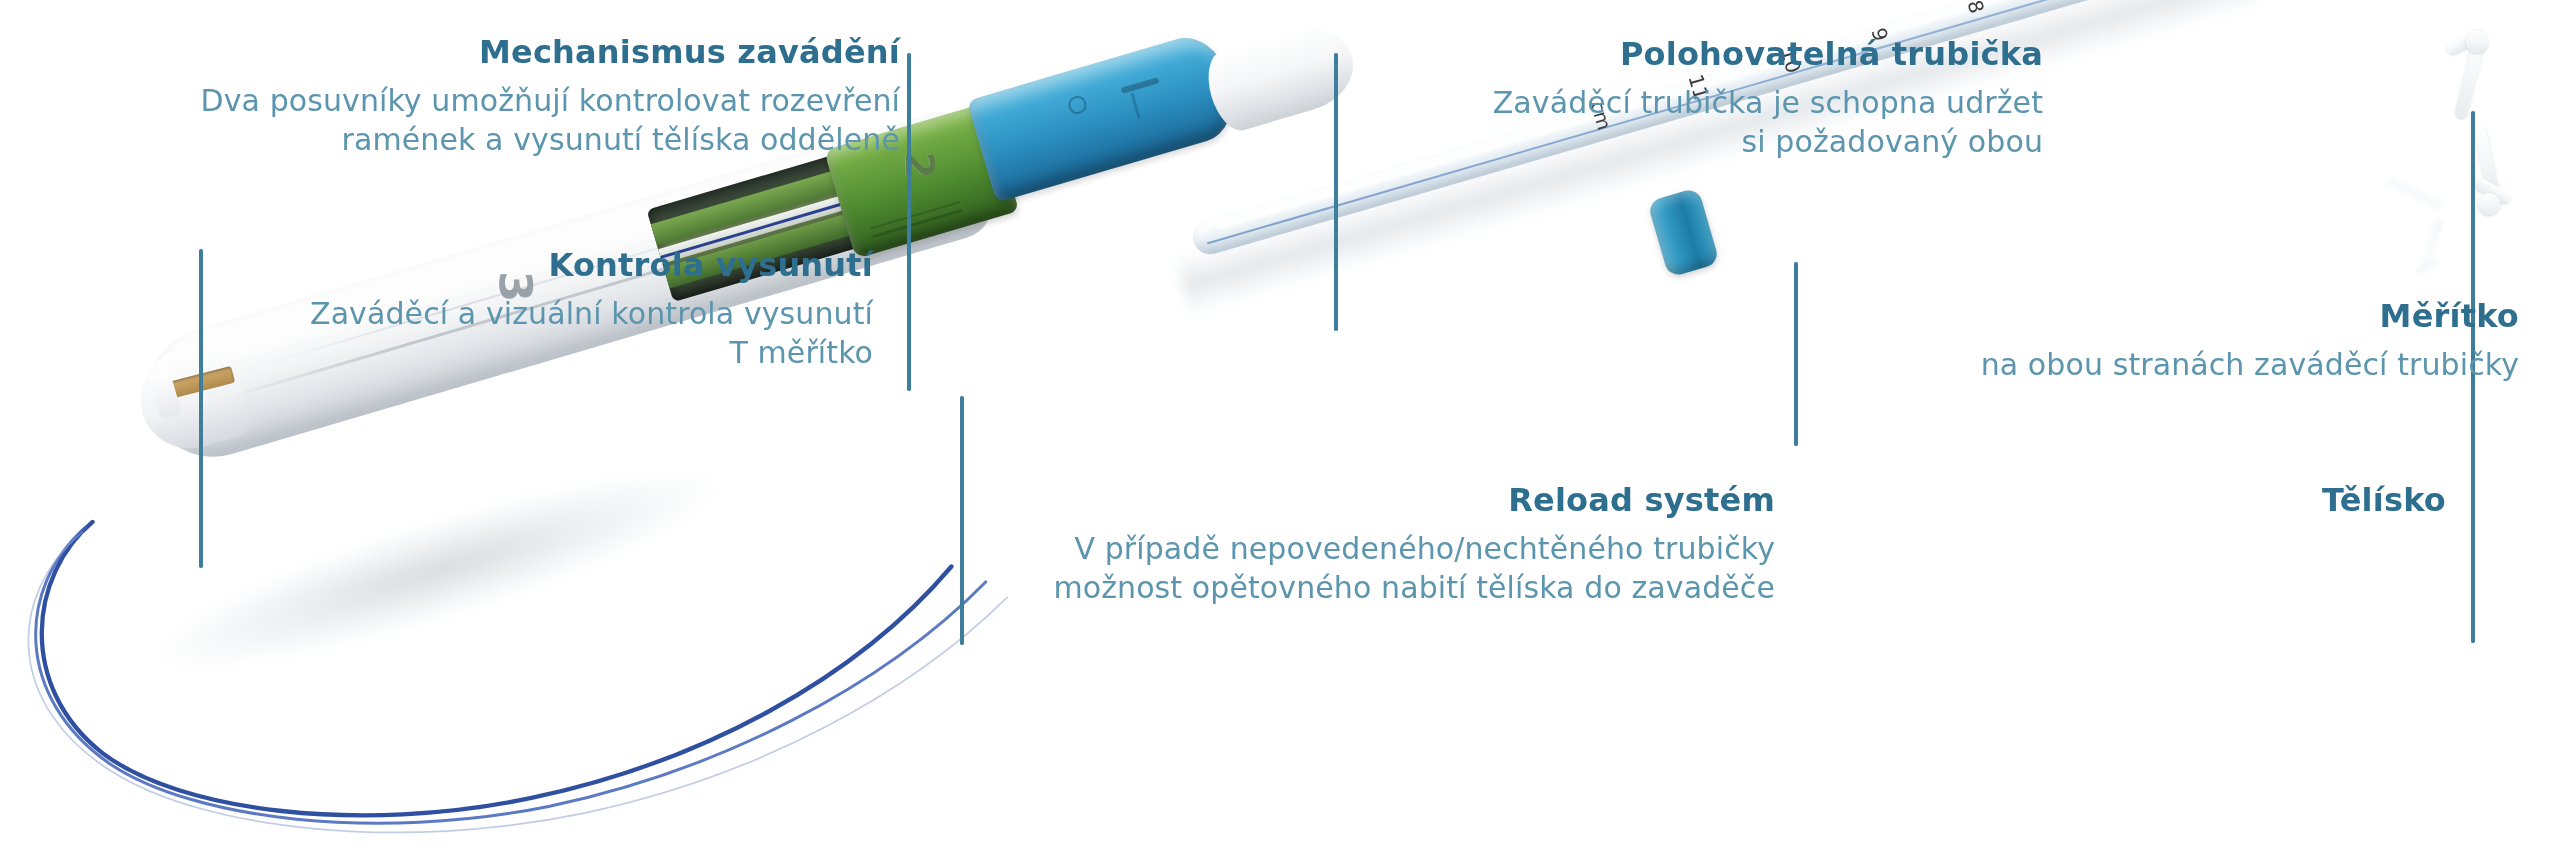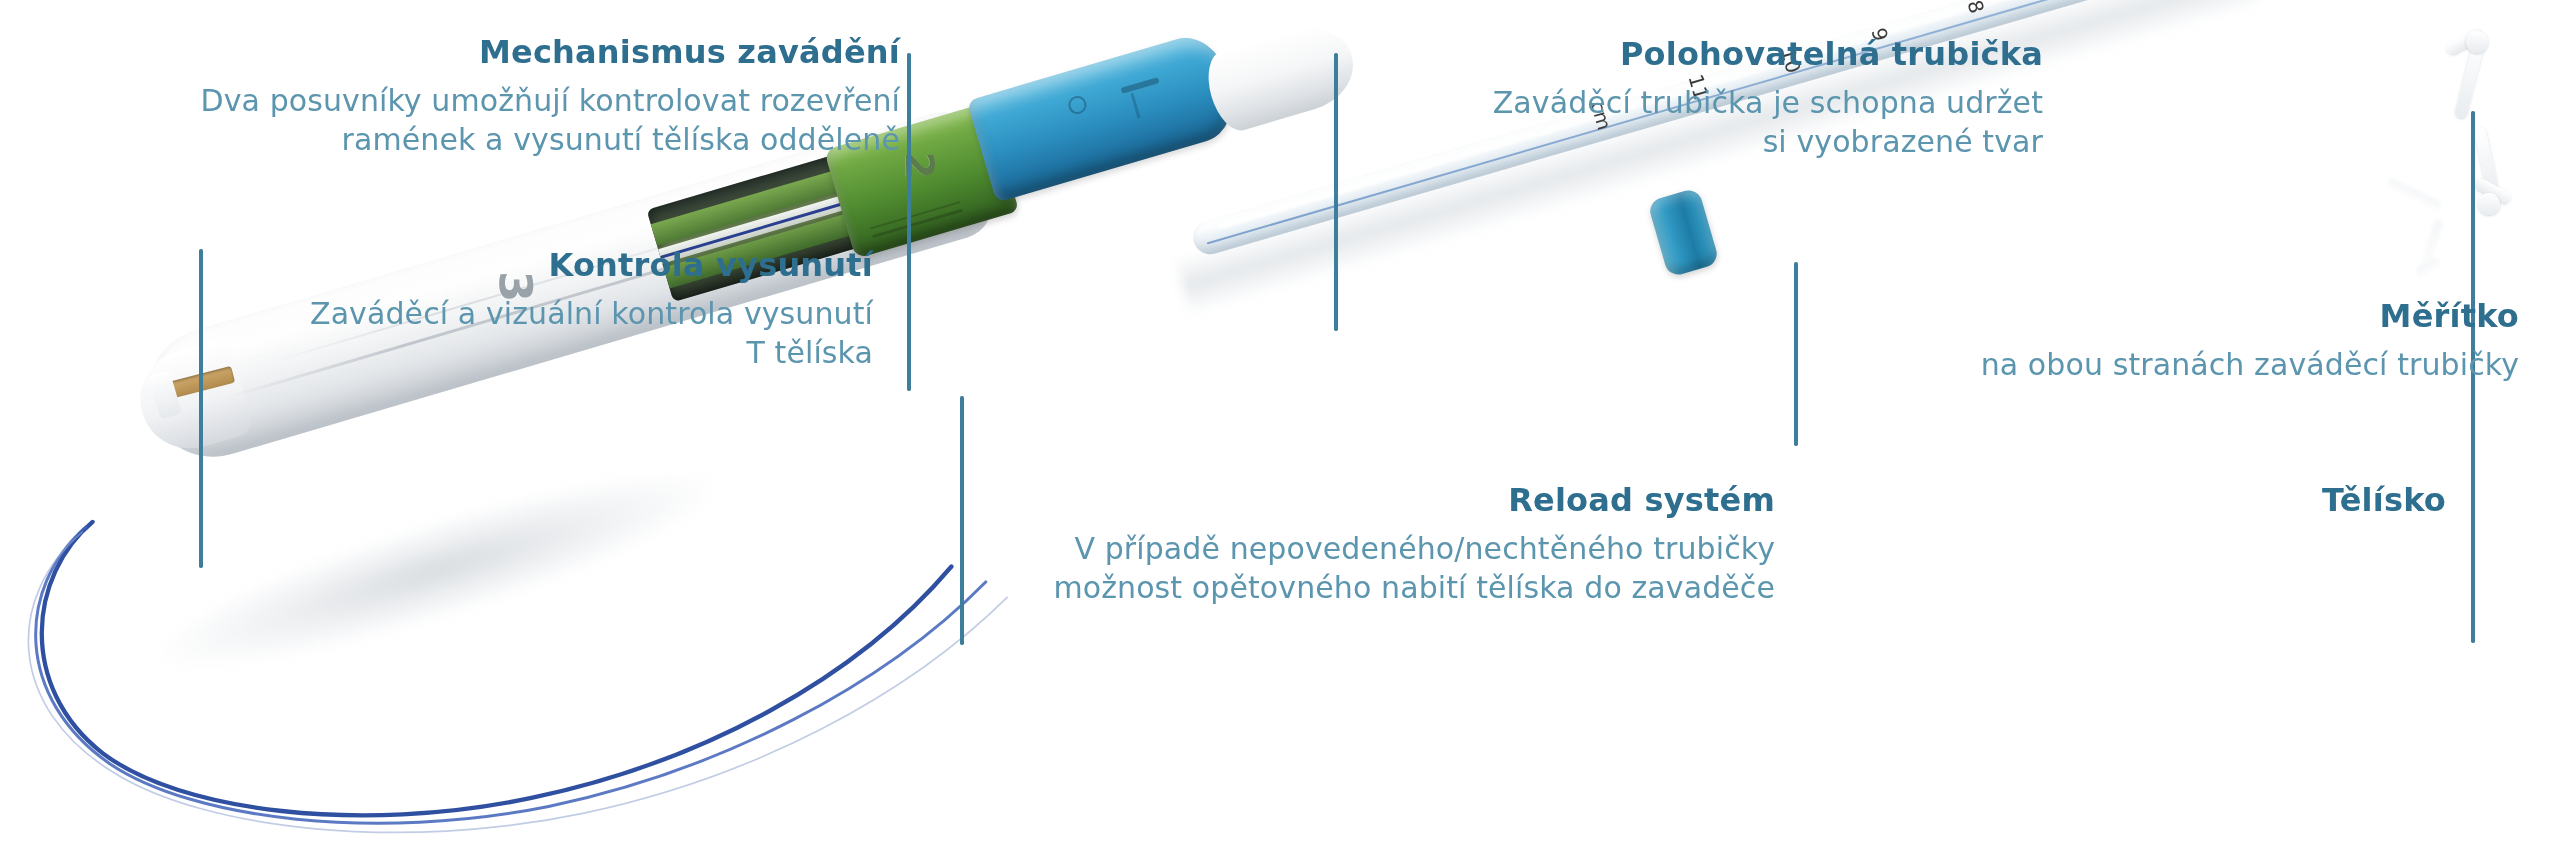--- a/index.html
+++ b/index.html
@@ -425,29 +425,29 @@
     <div class="body">
       <div>Dva posuvníky umožňují kontrolovat rozevření</div>
       <div>ramének a vysunutí tělíska odděleně</div>
     </div>
   </div>
 
   <div class="callout align-left" style="left:221px; top:247px; width:652px;">
     <div class="title">Kontrola vysunutí</div>
     <div class="body">
       <div>Zaváděcí a vizuální kontrola vysunutí</div>
-      <div>T tělíska</div>
+      <div>T měřítko</div>
     </div>
   </div>
 
   <div class="callout align-left" style="left:1357px; top:36px; width:686px;">
     <div class="title">Polohovatelná trubička</div>
     <div class="body">
       <div>Zaváděcí trubička je schopna udržet</div>
-      <div>si vyobrazené tvar</div>
+      <div>si požadovaný obou</div>
     </div>
   </div>
 
   <div class="callout align-left" style="left:1816px; top:298px; width:703px;">
     <div class="title">Měřítko</div>
     <div class="body">
       <div>na obou stranách zaváděcí trubičky</div>
     </div>
   </div>
 

